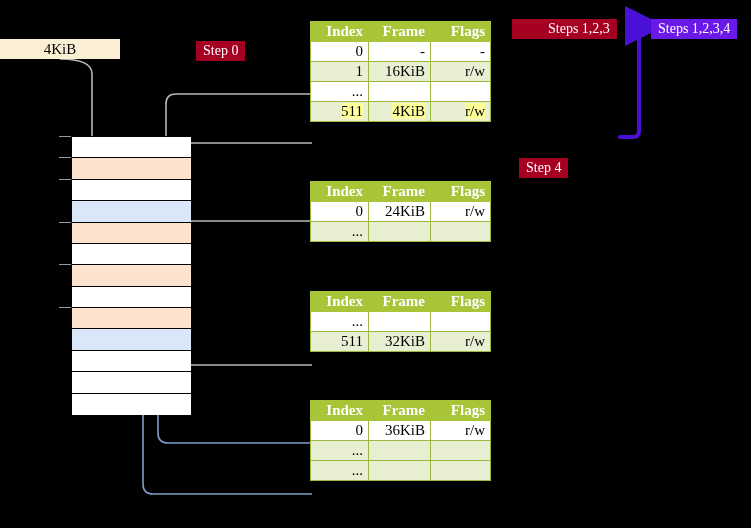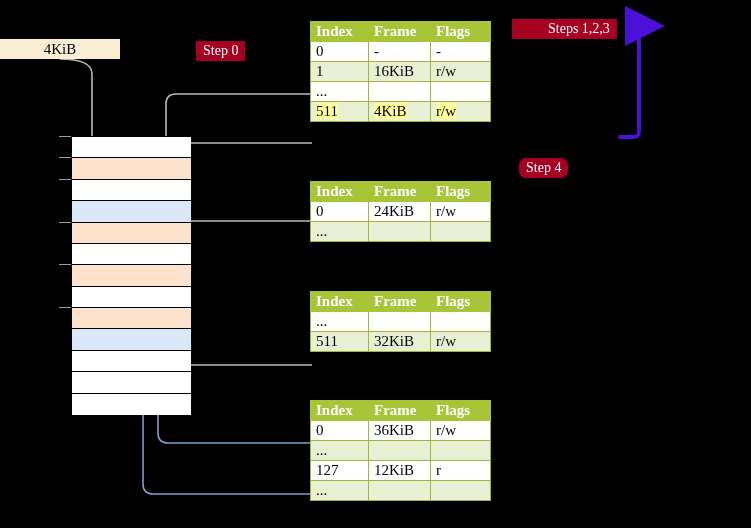--- a/index.html
+++ b/index.html
@@ -38,21 +38,21 @@
     white-space: nowrap;
     box-sizing: border-box;
     line-height: 15px;
   }
   .badge.crimson { background: #a50021; }
   .badge.violet  { background: #6b19e8; }
 
   #badge-step0       { left: 196px; top: 41px; }
   #badge-steps123    { left: 512px; top: 19px; padding-left: 36px; }
   #badge-steps1234   { left: 651px; top: 19px; }
-  #badge-step4       { left: 519px; top: 158px; border-radius: 7px; }
+  #badge-step4       { left: 519px; top: 158px; }
 
   
   .mem {
     position: absolute; left: 71px; top: 136px;
     width: 119px; height: 278px;
     box-sizing: border-box;
     border: 1px solid #000;
     background: #ffffff;
   }
   .mem-row {
@@ -79,21 +79,21 @@
     background: #ffffff;
     color: #000;
     font-size: 15px;
     table-layout: fixed;
   }
   table.pt th, table.pt td {
     border: 1px solid #9ab83a;
     padding: 1px 5px;
     height: 18px;
     box-sizing: border-box;
-    text-align: left;
+    text-align: right;
     font-weight: normal;
     vertical-align: middle;
     white-space: nowrap;
     overflow: hidden;
   }
   table.pt th {
     background: #a8c437;
     color: #ffffff;
     font-weight: bold;
     border-color: #a8c437;
@@ -161,20 +161,21 @@
       <div class="mem-row" style="top: 149.692px; height: 21.3846px;"></div>
       <div class="mem-row peach" style="top: 171.077px; height: 21.3846px;"></div>
       <div class="mem-row blue" style="top: 192.462px; height: 21.3846px;"></div>
       <div class="mem-row" style="top: 213.846px; height: 21.3846px;"></div>
       <div class="mem-row" style="top: 235.231px; height: 21.3846px;"></div>
       <div class="mem-row last" style="top: 256.615px; height: 21.3846px;"></div>
     </div>
 
   <div class="badge crimson" id="badge-step0">Step 0</div>
   <div class="badge crimson" id="badge-steps123">Steps 1,2,3</div>
+  <div class="badge violet" id="badge-steps1234">Steps 1,2,3,4</div>
   <div class="badge crimson" id="badge-step4">Step 4</div>
 
   <table class="pt" id="pt0">
       <thead>
         <tr>
           <th class="colw-i">Index</th>
           <th class="colw-f">Frame</th>
           <th class="colw-g">Flags</th>
         </tr>
       </thead>
@@ -254,25 +255,20 @@
       <tbody>
         <tr class="plain">
           <td class="colw-i">0</td>
           <td class="colw-f">36KiB</td>
           <td class="colw-g">r/w</td>
         </tr>
         <tr class="alt">
           <td class="colw-i">...</td>
           <td class="colw-f"></td>
           <td class="colw-g"></td>
-        </tr>
-        <tr class="plain">
-          <td class="colw-i">127</td>
-          <td class="colw-f">12KiB</td>
-          <td class="colw-g">r</td>
         </tr>
         <tr class="alt">
           <td class="colw-i">...</td>
           <td class="colw-f"></td>
           <td class="colw-g"></td>
         </tr>
       </tbody>
     </table>
 
 <div class="tick" style="top: 136px;"></div>

